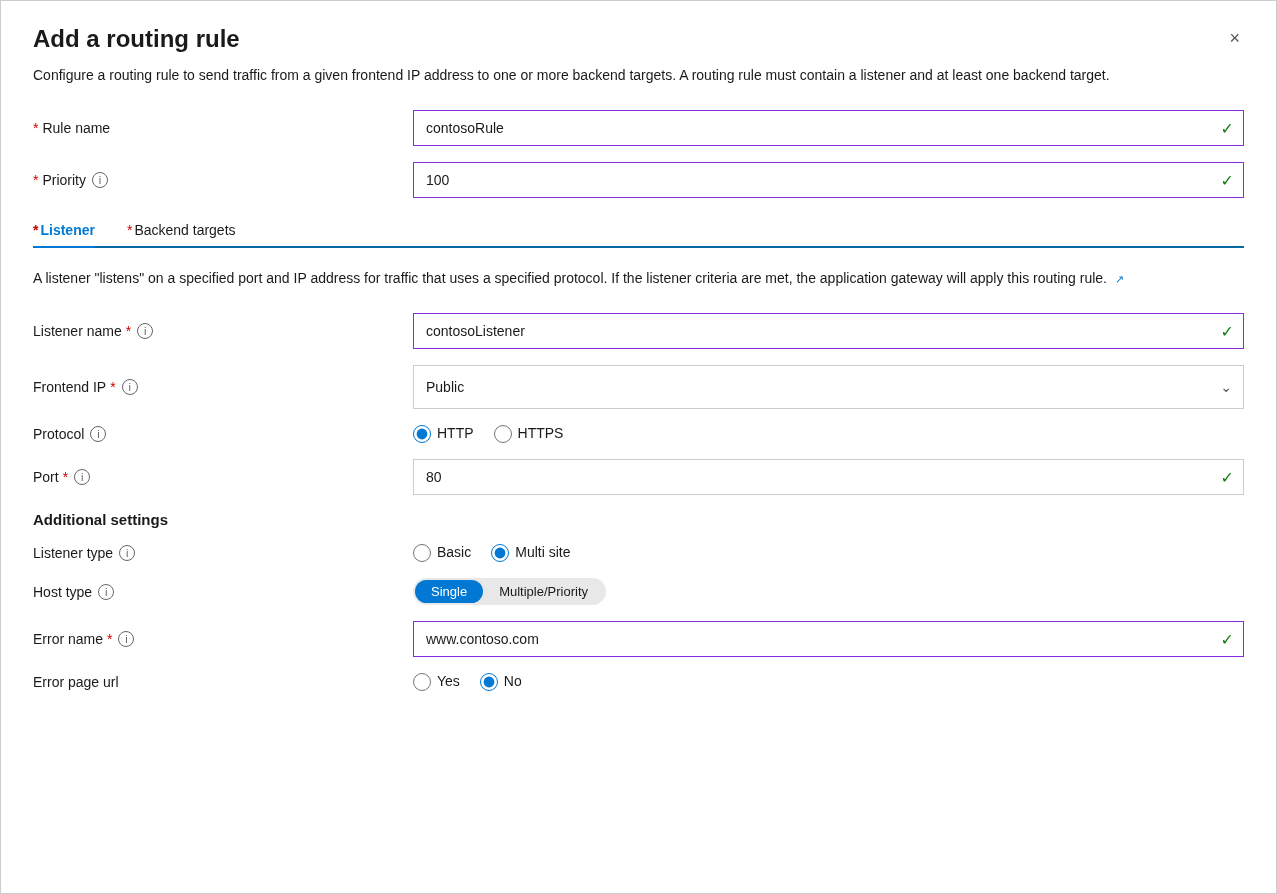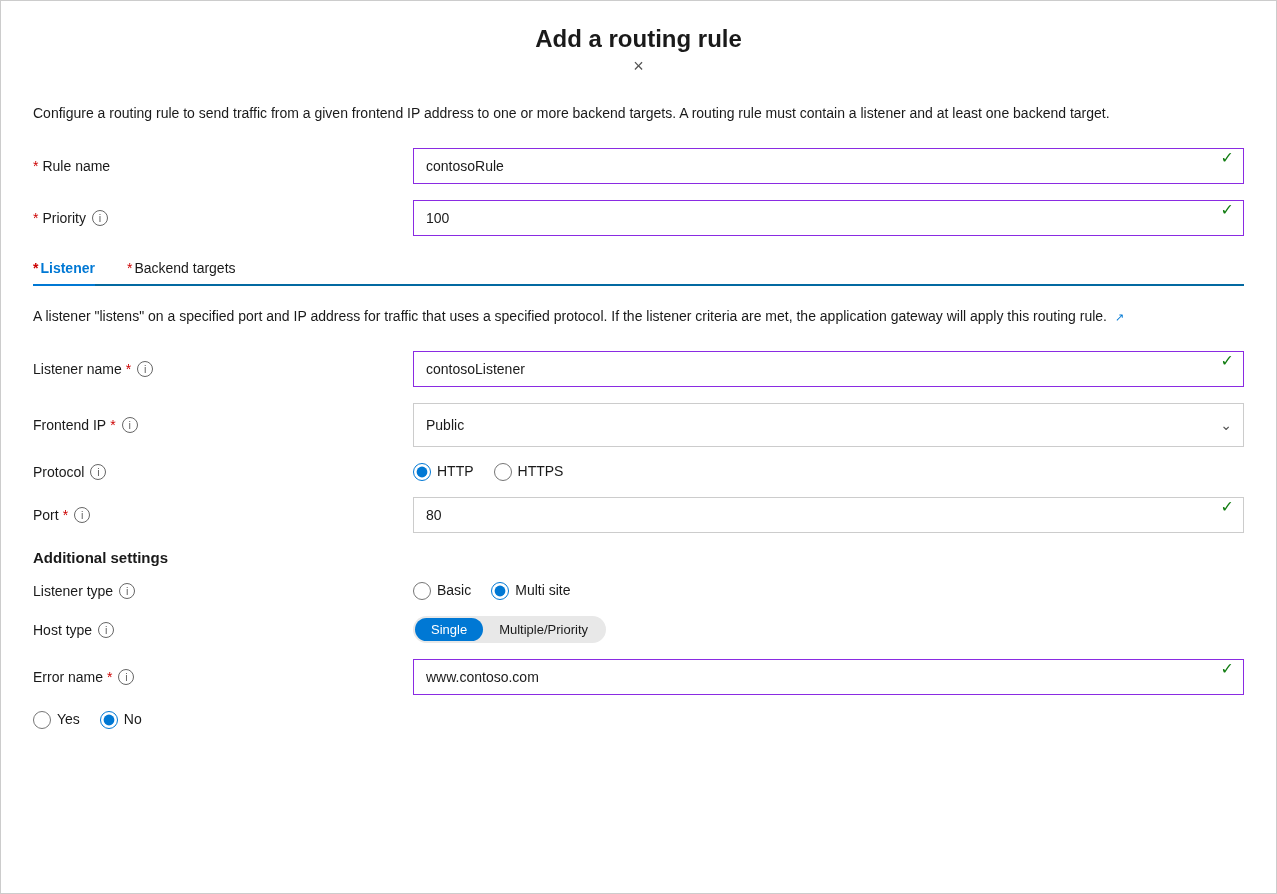--- a/index.html
+++ b/index.html
@@ -13,23 +13,22 @@
       width: 1277px;
       min-height: 894px;
       background: #fff;
       border: 1px solid #ccc;
       position: relative;
       padding: 24px 32px 32px 32px;
     }
     .dialog-header {
       display: flex;
       justify-content: space-between;
-      align-items: center;
-      margin-bottom: 24px;
-      flex-direction: column;
+      align-items: flex-start;
+      margin-bottom: 12px;
     }
     .dialog-title {
       font-size: 24px;
       font-weight: 600;
       color: #1a1a1a;
     }
     .close-btn {
       background: none;
       border: none;
       cursor: pointer;
@@ -84,21 +83,21 @@
       border: 1px solid #8a2be2;
       padding: 6px 12px;
       font-size: 14px;
       color: #1a1a1a;
       outline: none;
       position: relative;
     }
     .input-with-check {
       position: relative;
       display: flex;
-      align-items: flex-start;
+      align-items: center;
     }
     .input-with-check input {
       width: 100%;
       height: 36px;
       border: 1px solid #8a2be2;
       padding: 6px 36px 6px 12px;
       font-size: 14px;
       color: #1a1a1a;
       outline: none;
     }
@@ -385,20 +384,23 @@
       </div>
       <div class="form-control-wrap">
         <div class="input-with-check">
           <input type="text" class="text-input" value="www.contoso.com" style="">
           <span class="check-icon">✓</span>
         </div>
       </div>
     </div>
 
     <div class="form-row">
+      <div class="form-label">
+        <span>Error page url</span>
+      </div>
       <div class="form-control-wrap">
         <div class="radio-group">
           <label class="radio-label">
             <input type="radio" class="radio-input" name="error_page_url" style="">
             <span>Yes</span>
           </label>
           <label class="radio-label">
             <input type="radio" class="radio-input" name="error_page_url" checked="" style="">
             <span>No</span>
           </label>

